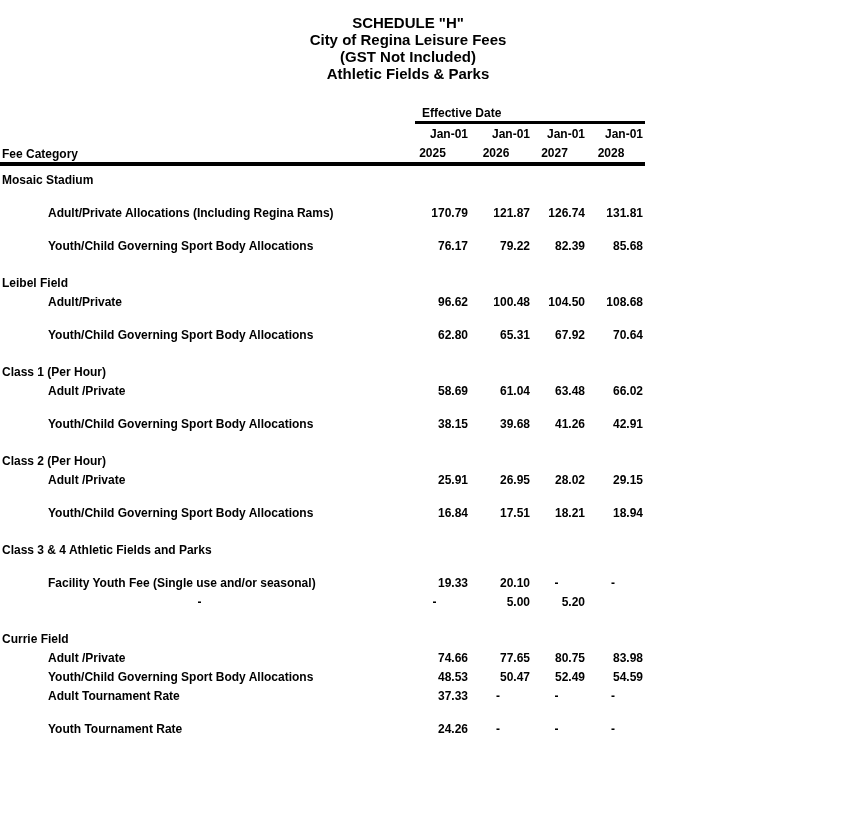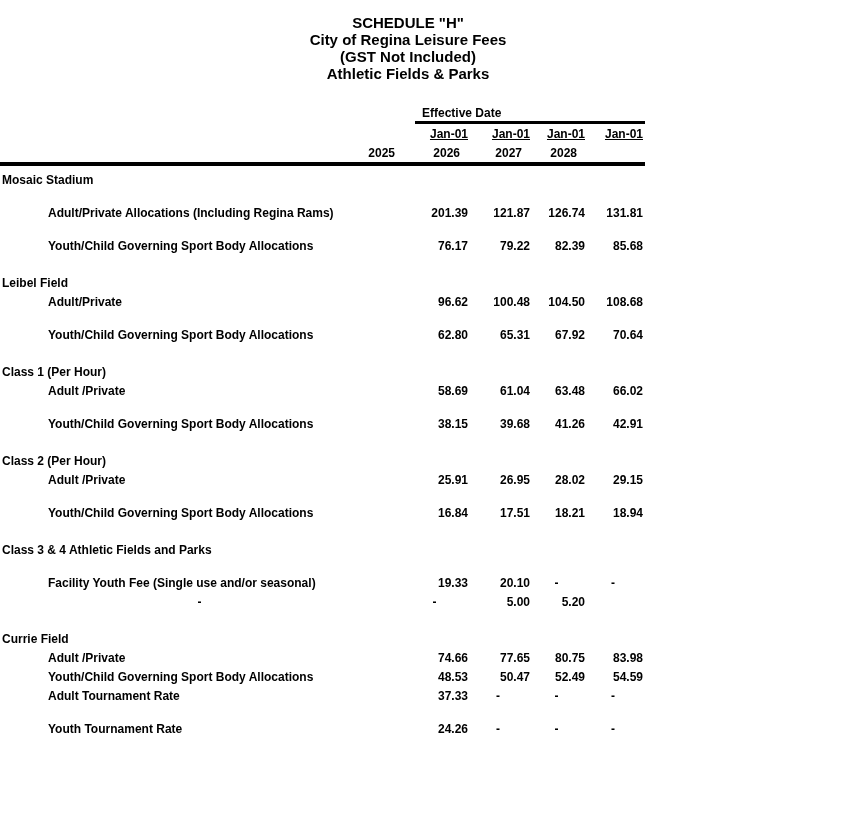--- a/index.html
+++ b/index.html
@@ -21,22 +21,22 @@
 
   .hdr-a { height:18px; align-items:stretch; }
   .eff-date-cell {
     grid-column:2 / 6; margin-left:10px;
     border-bottom:3px solid #000;
     padding-left:7px; display:flex; align-items:flex-end; padding-bottom:1px;
   }
   .hdr-b { height:19px; }
   .hdr-c { height:19px; }
 
-  .month-cell { text-align:right; padding-right:2px;text-decoration:underline; }
-  .year-cell  { text-align:right; padding-right:10px; }
+  .month-cell { text-align:right; padding-right:2px; }
+  .year-cell  { text-align:center; padding-right:10px; }
   .fee-cat-cell { padding-left:2px; align-self:end; padding-bottom:1px; }
 
   #sections { margin-top:4px; }
   .section-gap { margin-top:18px; }
   .row { height:19px; }
   .row-gap { margin-top:14px; }
 
   .section-name { padding-left:2px; }
   .fee-label { padding-left:48px; }
   .num { text-align:right; padding-right:2px; }
@@ -62,40 +62,41 @@
         <div class="eff-date-cell">Effective Date</div>
       </div>
       <div class="grid-row hdr-b">
         <div></div>
         <div class="month-cell">Jan-01</div>
         <div class="month-cell">Jan-01</div>
         <div class="month-cell">Jan-01</div>
         <div class="month-cell">Jan-01</div>
       </div>
       <div class="grid-row hdr-c">
+        <div class="fee-cat-cell">Fee Category</div>
         <div class="year-cell">2025</div>
         <div class="year-cell">2026</div>
         <div class="year-cell">2027</div>
         <div class="year-cell">2028</div>
       </div>
     </div>
 
     <div id="sections">
   <div class="section">
     <div class="grid-row row section-header-row">
       <div class="section-name">Mosaic Stadium</div>
       <div class="num"></div>
       <div class="num"></div>
       <div class="num"></div>
       <div class="num"></div>
     </div>
 
   <div class="grid-row row fee-row row-gap">
     <div class="fee-label">Adult/Private Allocations (Including Regina Rams)</div>
-    <div class="num">201.39</div>
+    <div class="num">170.79</div>
     <div class="num">121.87</div>
     <div class="num">126.74</div>
     <div class="num">131.81</div>
   </div>
 
   <div class="grid-row row fee-row row-gap">
     <div class="fee-label">Youth/Child Governing Sport Body Allocations</div>
     <div class="num">76.17</div>
     <div class="num">79.22</div>
     <div class="num">82.39</div>

